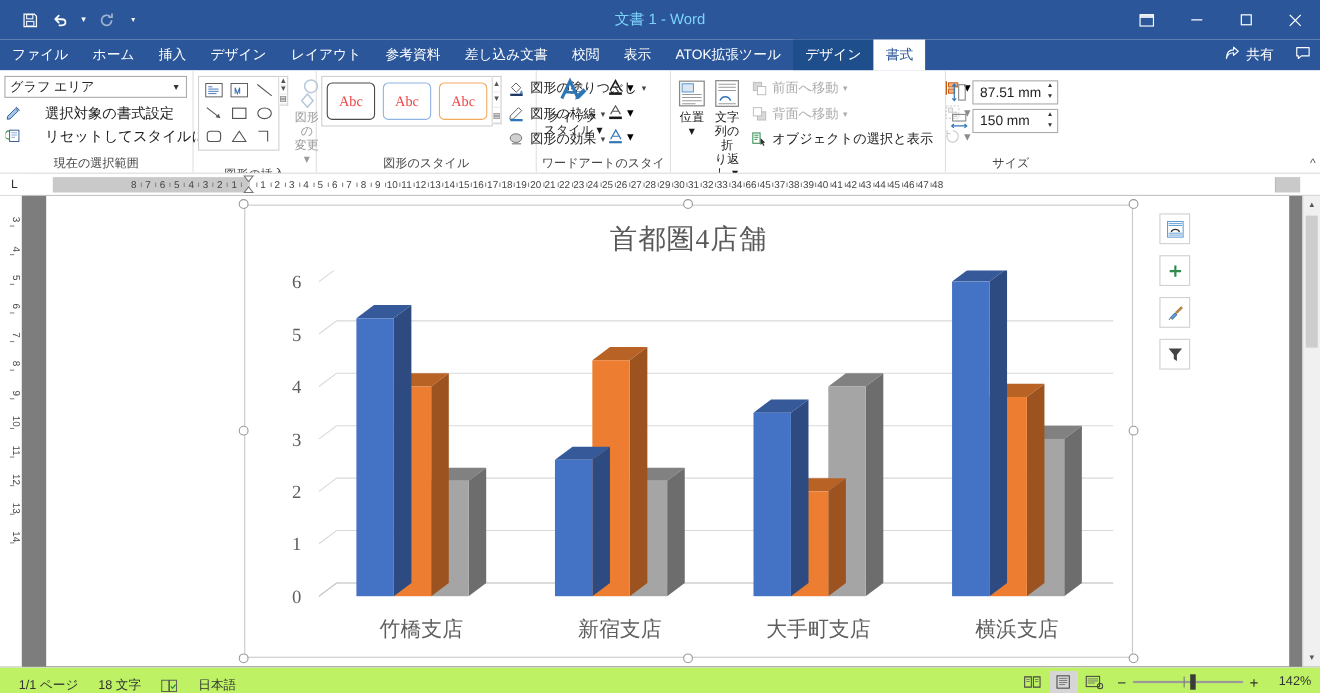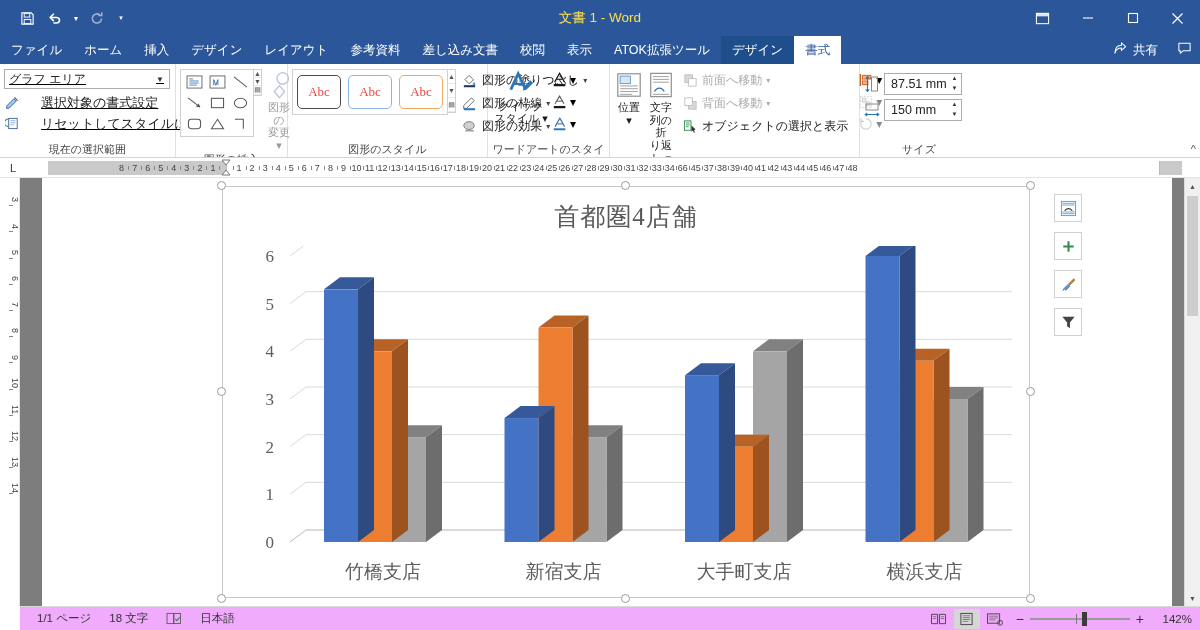--- a/index.html
+++ b/index.html
@@ -23,21 +23,21 @@
   .qat-btn {
     width: 26px; height: 26px;
     display: flex; align-items: center; justify-content: center;
     color: #fff;
   }
   .qat-btn svg { display: block; }
   .qat-caret { width: 12px; height: 26px; display:flex; align-items:center; justify-content:center; color:#fff; font-size:7px;}
   .doc-title {
     position: absolute; left: 0; right: 0; top: 0; height: 36px;
     display: flex; align-items: center; justify-content: center;
-    color: #fde047; font-size: 13.5px; pointer-events: none;
+    color: #7dd3fc; font-size: 13.5px; pointer-events: none;
   }
   .ctx-tabgroup {
     position: absolute; left: 650px; top: 0; width: 108px; height: 36px;
     background: #1F4E8C;
     display: flex; align-items: center; justify-content: center;
     color: #C5D3E8; font-size: 12px;
   }
   .win-ctrls { position: absolute; right: 0; top: 0; height: 36px; display: flex; }
   .win-btn {
     width: 45px; height: 36px;
@@ -250,24 +250,23 @@
 
   .vscroll {
     width:16px; background:#F0F0F0; position:relative; border-left:1px solid #DCDCDC;
   }
   .vscroll .thumb { position:absolute; left:2px; right:2px; top:18px; height:120px; background:#CDCDCD;}
   .vscroll .arrowtop, .vscroll .arrowbot {position:absolute; left:0; right:0; height:16px; display:flex; align-items:center; justify-content:center; font-size:7px; color:#555;}
   .vscroll .arrowtop{top:0;} .vscroll .arrowbot{bottom:0;}
 
   
   .statusbar {
-    height: 24px; background:#f0abfc; border-top:1px solid #D9D9D9;
-    display:flex; align-items:center; font-size:11.5px; color:#333;
+    height: 24px; background:#bef264; border-top:1px solid #D9D9D9;
+    display:flex; align-items:flex-end; font-size:11.5px; color:#333;
     padding: 0 8px;
-    margin-left: 20px;
   }
   .sb-item { padding: 0 9px; display:flex; align-items:center; gap:4px; white-space:nowrap;}
   .sb-right { margin-left:auto; display:flex; align-items:center; gap:2px;}
   .viewbtn { width:26px; height:20px; display:flex; align-items:center; justify-content:center;}
   .viewbtn.sel { background:#D6D6D6; }
   .zoomslider { display:flex; align-items:center; gap:6px; padding:0 6px;}
   .zoom-track { position:relative; width:100px; height:2px; background:#9A9A9A;}
   .zoom-thumb { position:absolute; left:52px; top:-6px; width:5px; height:14px; background:#3B3B3B;}
   .zoom-mid { position:absolute; left:46px; top:-4px; width:1px; height:10px; background:#7A7A7A;}
   .zoom-pct { width:40px; text-align:right; }
@@ -354,21 +353,21 @@
       <svg width="15" height="15" viewBox="0 0 16 16">
           <path d="M2 2.5h12v8H6.5L3.5 13v-2.5H2z" fill="none" stroke="#fff" stroke-width="1.1" stroke-linejoin="round"></path>
         </svg>
     </span>
   </div>
 </div>
 
 <div class="ribbon">
 
   <div class="rgroup g1">
-    <div class="rgroup-body" style="flex-direction:column;text-decoration:underline;">
+    <div class="rgroup-body" style="flex-direction:column;">
       <div class="combo">
         <span class="val">グラフ エリア</span>
         <span class="cv">▼</span>
       </div>
       <div class="miniitem">
         <span class="miniicon">
           <svg width="15" height="15" viewBox="0 0 16 16">
               <path d="M2 11.5 9.5 4l2.5 2.5L4.5 14l-2.8.3z" fill="#9FC5E8" stroke="#2F5597" stroke-width=".9" stroke-linejoin="round"></path>
               <path d="M10 2.5 13.5 6" stroke="#2F5597" stroke-width="1.1"></path>
             </svg>

